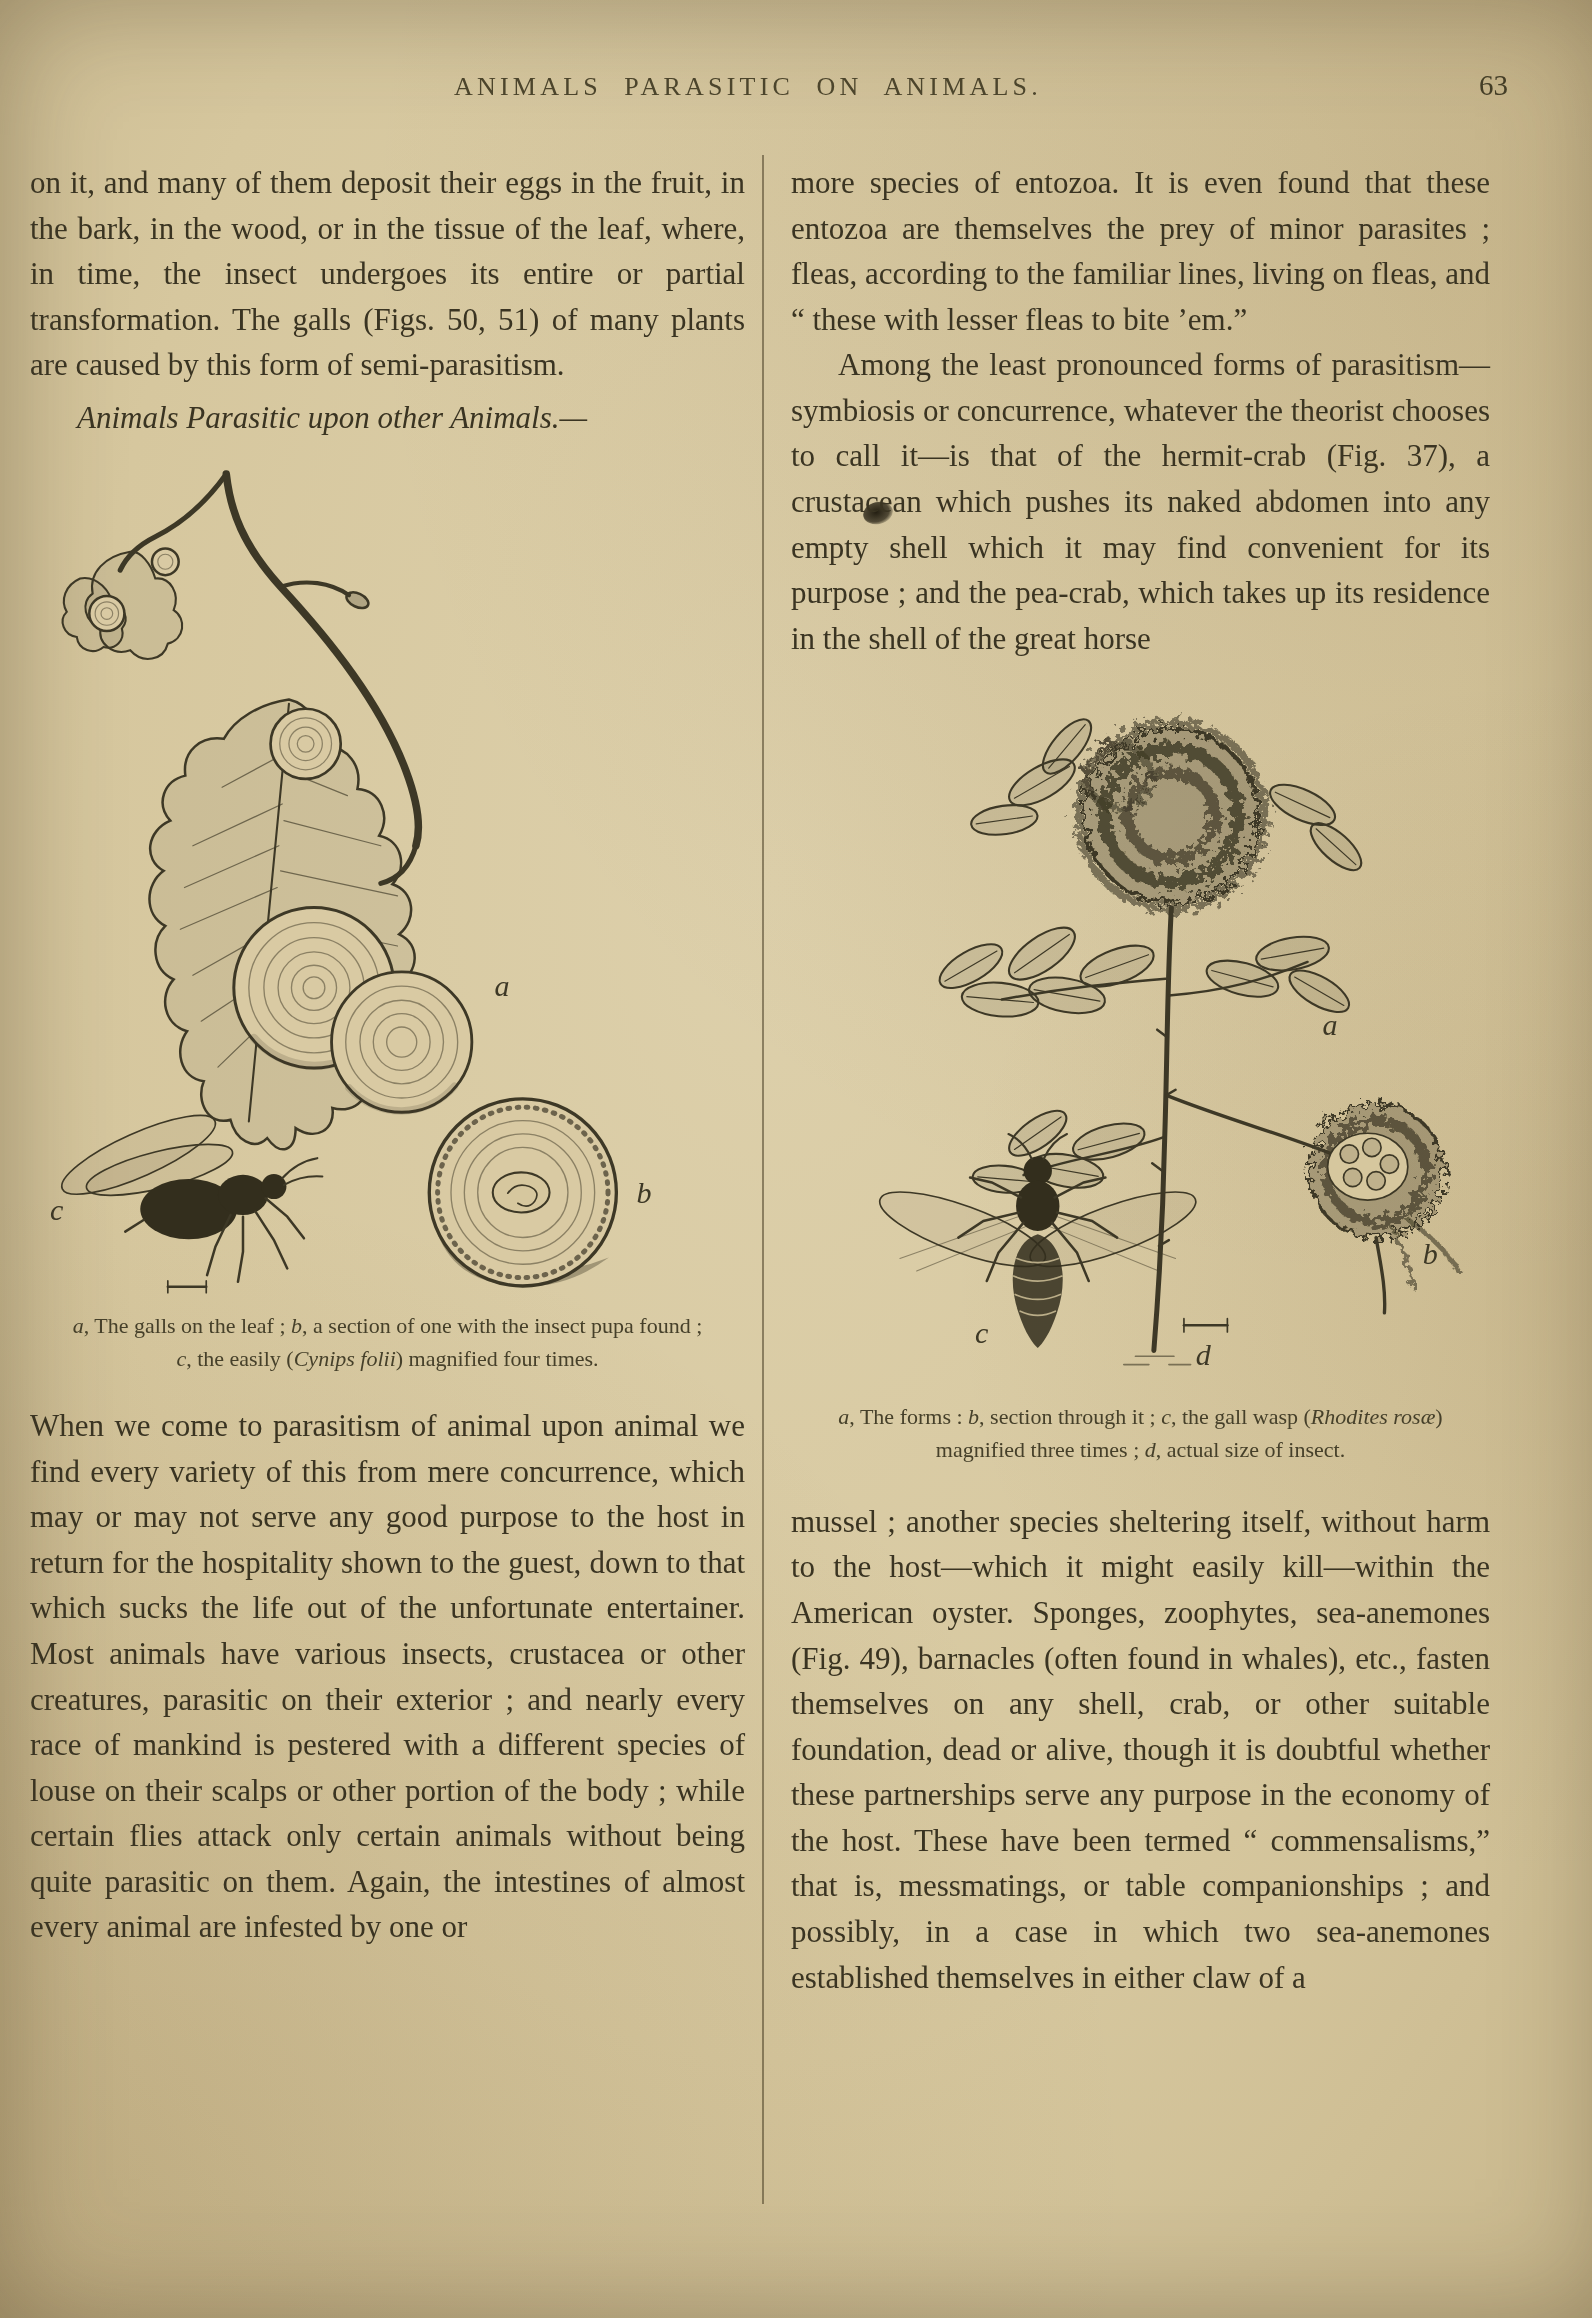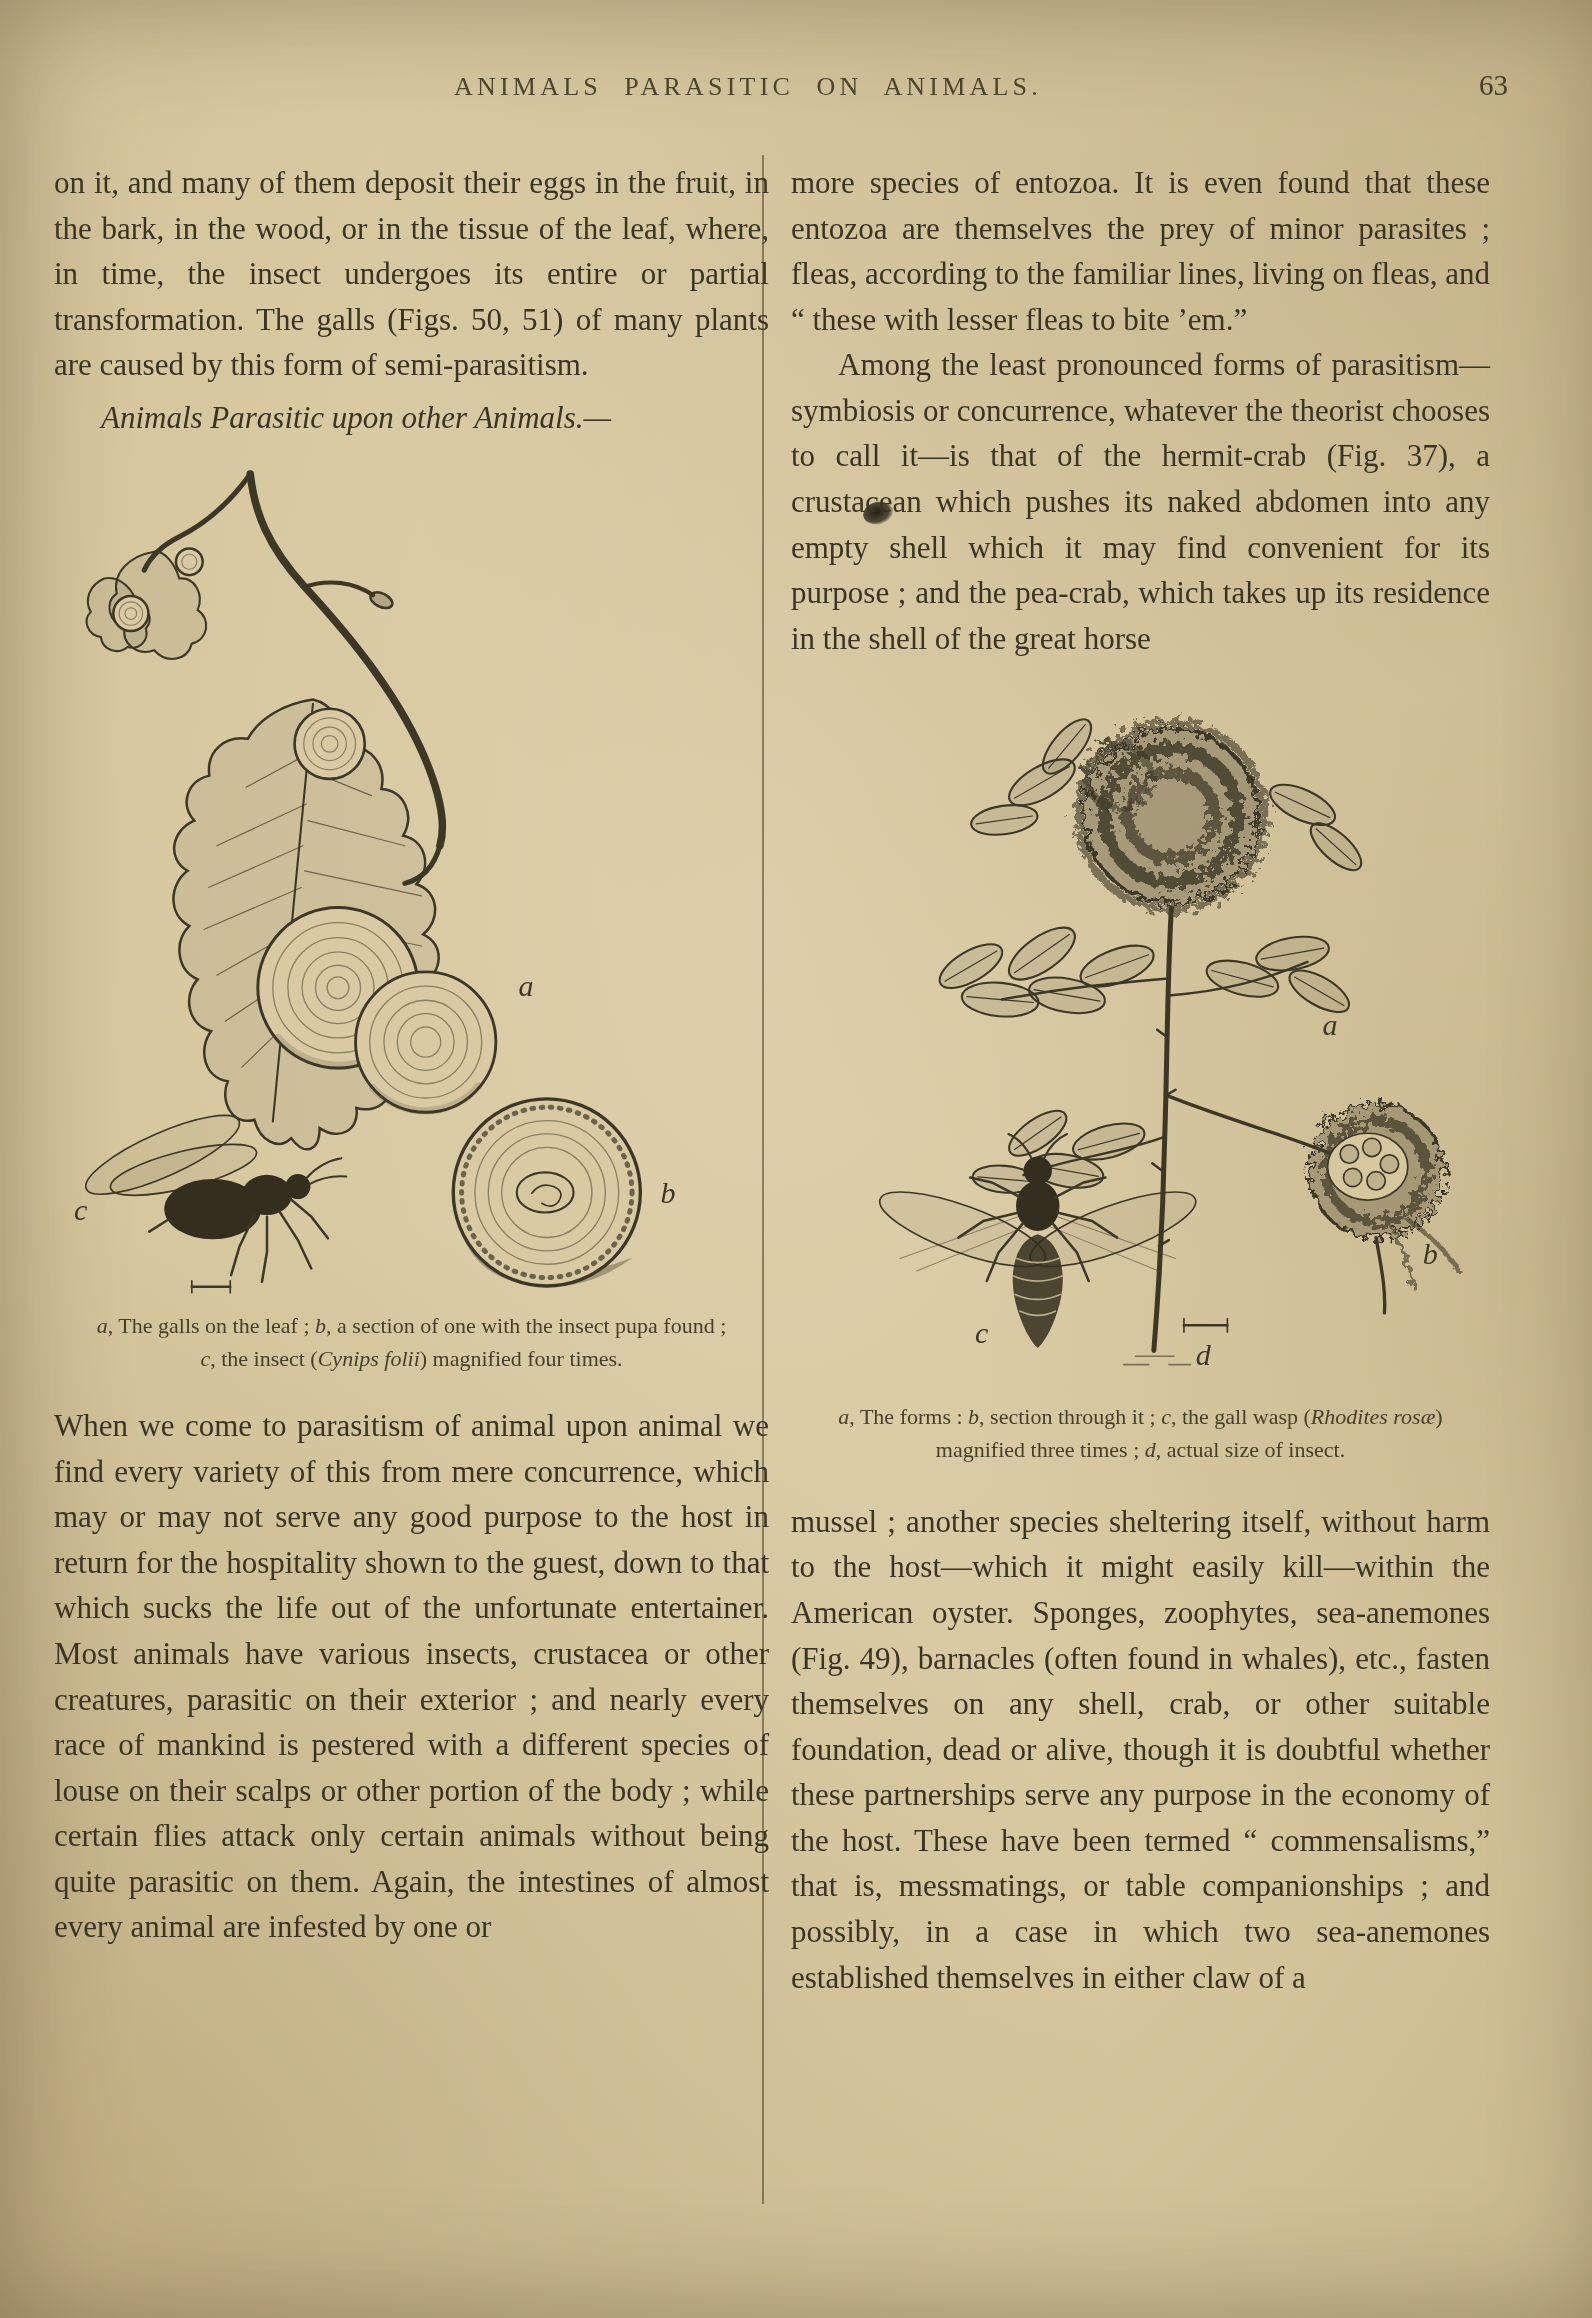--- a/index.html
+++ b/index.html
@@ -19,21 +19,21 @@
   }
   .running-head{
     position:absolute;top:72px;left:25px;width:1446px;
     text-align:center;font-size:26px;letter-spacing:4.2px;word-spacing:11.7px;
     color:#4c452c;
   }
   .page-number{
     position:absolute;top:69px;right:107px;font-size:29px;color:#433d26;
   }
   .col{position:absolute;top:160px;}
-  .col-left{left:30px;width:715px;margin-left:24px;}
+  .col-left{left:30px;width:715px;}
   .col-right{left:791px;width:699px;}
   .col-rule{
     position:absolute;left:762px;top:155px;height:2049px;width:1.7px;
     background:rgba(72,62,36,.55);
   }
   p{margin:0;text-align:justify;font-size:31px;line-height:1.47;color:#3a3422;}
   .section-head{font-style:italic;text-indent:47px;margin-top:6.7px;}
   .indent{text-indent:47px;}
   .fig{margin:0;}
   .fig-50{margin-top:13.4px;}
@@ -171,21 +171,21 @@
             <ellipse cx="588" cy="885" rx="34" ry="24" stroke-width="2.5" fill="#d6c79e"></ellipse>
             <path d="M572,886 q10,-14 26,-8 q14,6 6,18 q-8,10 -20,2" stroke-width="2"></path>
           </g>
 
           <text x="556" y="650" font-size="36" font-style="italic" fill="#3d3826" stroke="none">a</text>
           <text x="726" y="898" font-size="36" font-style="italic" fill="#3d3826" stroke="none">b</text>
           <text x="24" y="918" font-size="36" font-style="italic" fill="#3d3826" stroke="none">c</text>
         </g>
       </svg>
 
-      <p class="figcaption-note"><span class="it">a</span><span>, The galls on the leaf ; </span><span class="it">b</span><span>, a section of one with the insect pupa found ; </span><span class="it">c</span><span>, the insect (</span><span class="it">Cynips folii</span><span>) magnified four times.</span></p>
+      <p class="figcaption-note"><span class="it">a</span><span>, The galls on the leaf ; </span><span class="it">b</span><span>, a section of one with the insect pupa found ; </span><span class="it">c</span><span>, the easily (</span><span class="it">Cynips folii</span><span>) magnified four times.</span></p>
     </figure>
 
     <p style="margin-top:28px;">When we come to parasitism of animal upon animal we find every variety of this from mere concurrence, which may or may not serve any good purpose to the host in return for the hospitality shown to the guest, down to that which sucks the life out of the unfortunate entertainer.  Most animals have various insects, crustacea or other creatures, parasitic on their exterior ; and nearly every race of mankind is pestered with a different species of louse on their scalps or other portion of the body ; while certain flies attack only certain animals without being quite parasitic on them.  Again, the intestines of almost every animal are infested by one or</p>
   </div>
 
   <div class="col col-right">
 
     <p>more species of entozoa.  It is even found that these entozoa are themselves the prey of minor parasites ; fleas, according to the familiar lines, living on fleas, and “ these with lesser fleas to bite ’em.”</p>
     <p class="indent">Among the least pronounced forms of parasitism—symbiosis or concurrence, whatever the theorist chooses to call it—is that of the hermit-crab (Fig. 37), a crustacean which pushes its naked abdomen into any empty shell which it may find convenient for its purpose ; and the pea-crab, which takes up its residence in the shell of the great horse</p>
 

